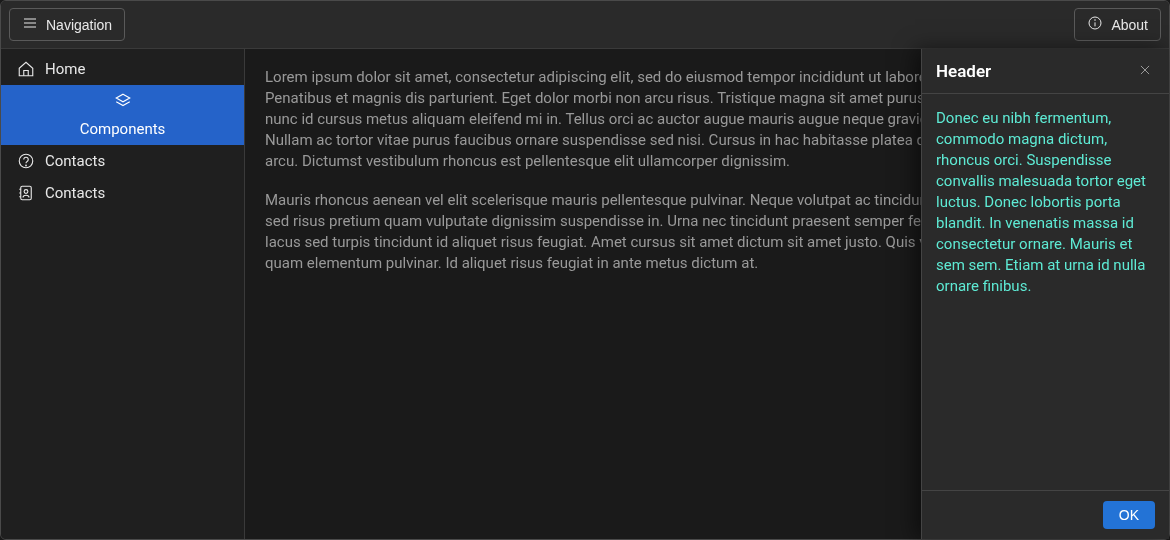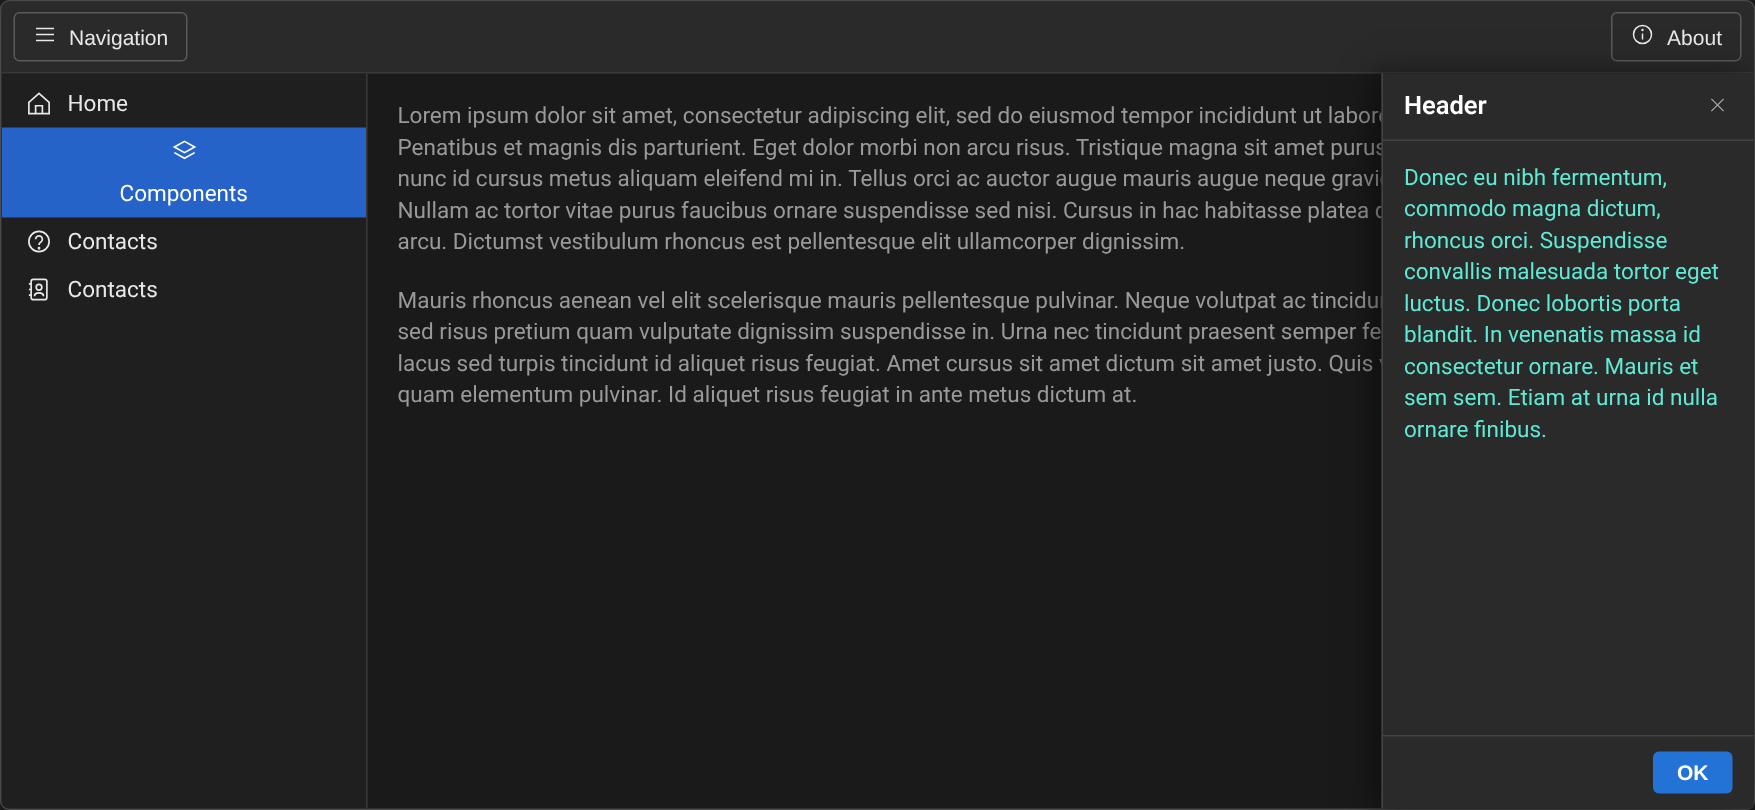--- a/index.html
+++ b/index.html
@@ -146,21 +146,21 @@
       display: flex;
       justify-content: flex-end;
     }
     .ok-button {
       background: #2373d6;
       color: #ffffff;
       border: none;
       border-radius: 4px;
       padding: 6px 16px;
       font-size: 14px;
-      font-weight: 700;
+      font-weight: 400;
       cursor: pointer;
     }
     svg {
       stroke: currentColor;
       fill: none;
       stroke-width: 1.5;
     }
   </style>
 </head>
 <body>

